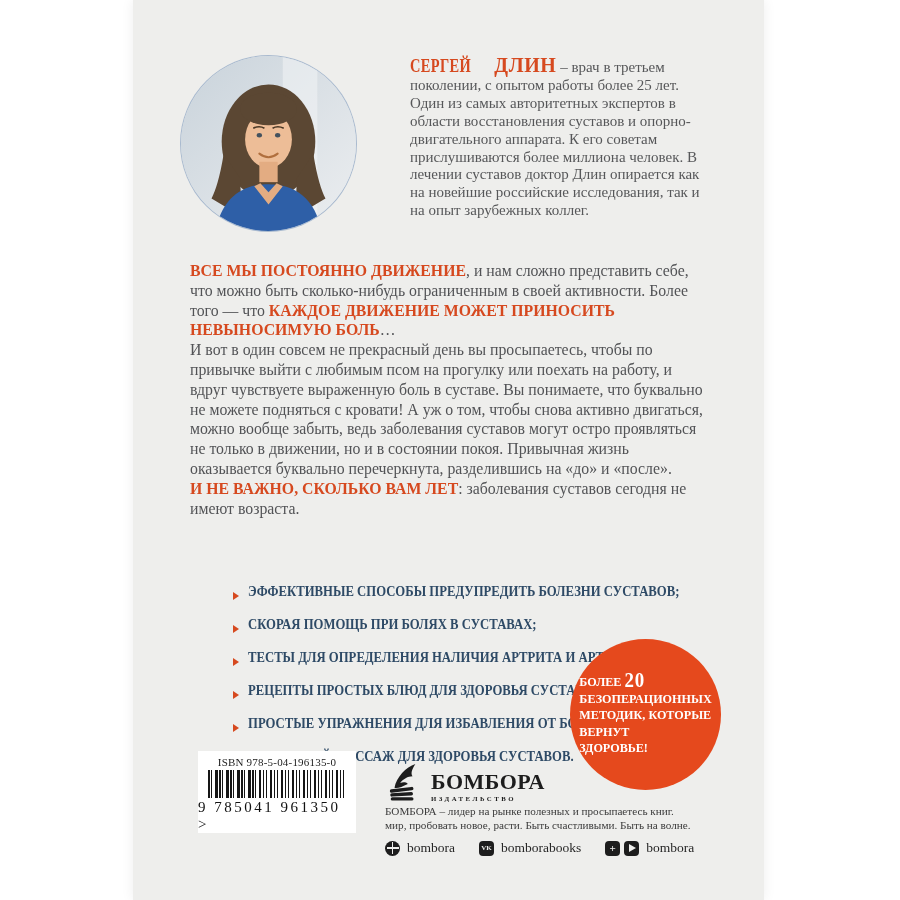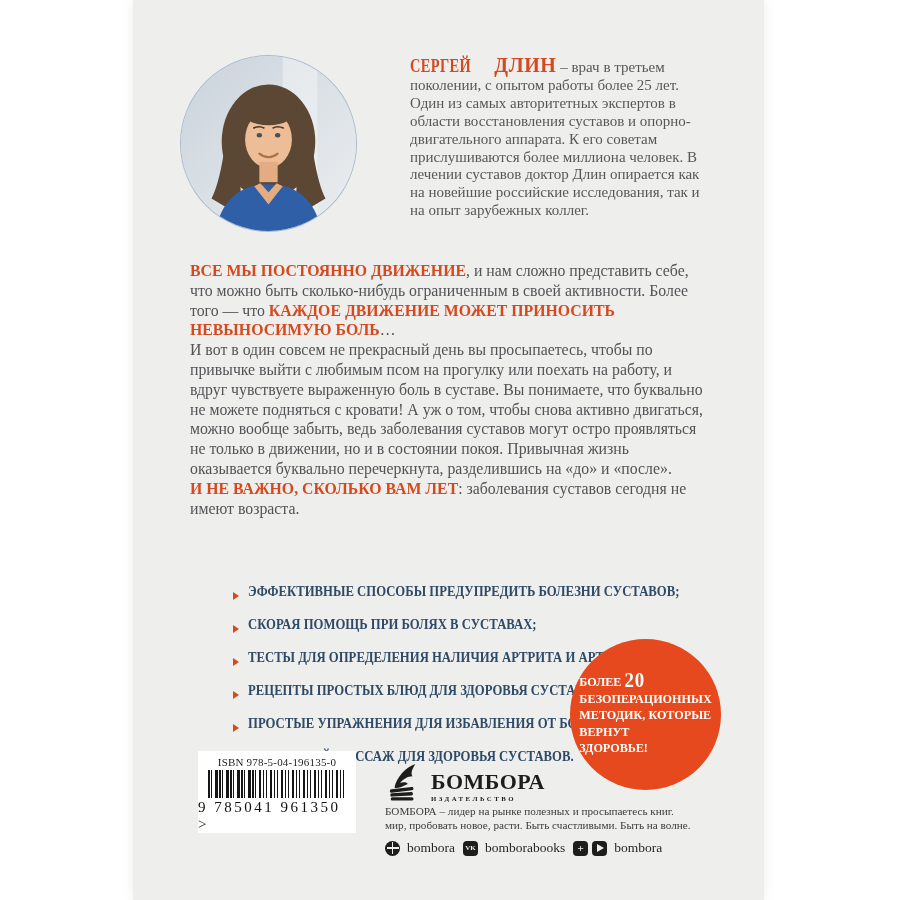--- a/index.html
+++ b/index.html
@@ -44,21 +44,21 @@
       #161616 7px,#161616 9.5px,#ffffff 9.5px,#ffffff 11px);}
   .digits{font-size:15px;color:#111;letter-spacing:2.5px;margin-top:1px;}
   
   .publisher{position:absolute;left:252px;top:762px;display:flex;gap:8px;align-items:flex-end;}
   .pub-logo svg{display:block;}
   .pub-name{font-size:22px;font-weight:800;color:#1d1d1d;letter-spacing:.5px;line-height:1;
     margin-top:7px;}
   .pub-sub{font-size:6.8px;font-weight:700;color:#1d1d1d;letter-spacing:2.5px;margin-top:2px;}
   .about{position:absolute;left:252px;top:804px;font-size:11.2px;line-height:14.4px;color:#3b3b3b;}
   
-  .socials{position:absolute;left:252px;top:840px;display:flex;gap:8px;align-items:center;
+  .socials{position:absolute;left:252px;top:840px;display:flex;gap:24px;align-items:center;
     font-size:13.5px;color:#262626;}
   .social{display:flex;align-items:center;gap:7px;}
   .sq{width:15px;height:15px;border-radius:4px;background:#1d1d1d;color:#eeeeec;display:flex;
     align-items:center;justify-content:center;flex:none;}
   .sq.vk{font-size:7px;font-weight:700;letter-spacing:0;}
   .sq.plus{font-size:11px;font-weight:700;line-height:1;}
   .circ{width:15px;height:15px;border-radius:50%;background:#1d1d1d;position:relative;flex:none;}
   .circ::before{content:"";position:absolute;left:50%;top:1.5px;bottom:1.5px;width:1.6px;
     margin-left:-0.8px;background:#eeeeec;}
   .circ::after{content:"";position:absolute;top:50%;left:1.5px;right:1.5px;height:1.6px;

